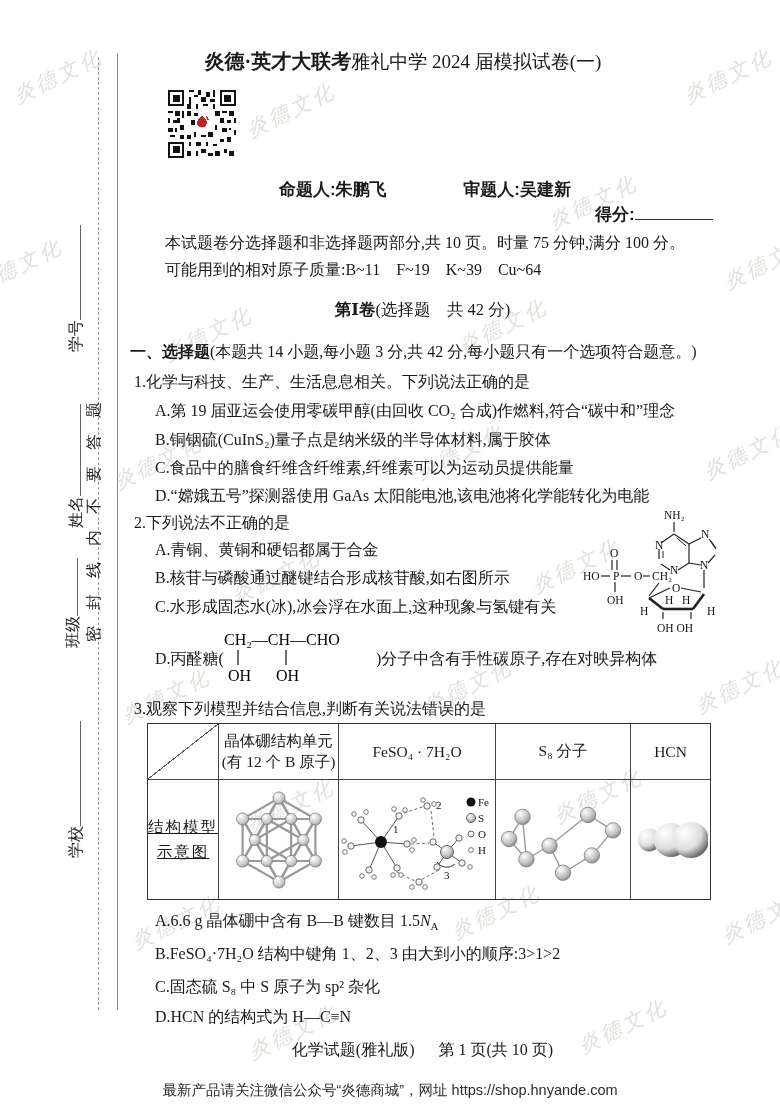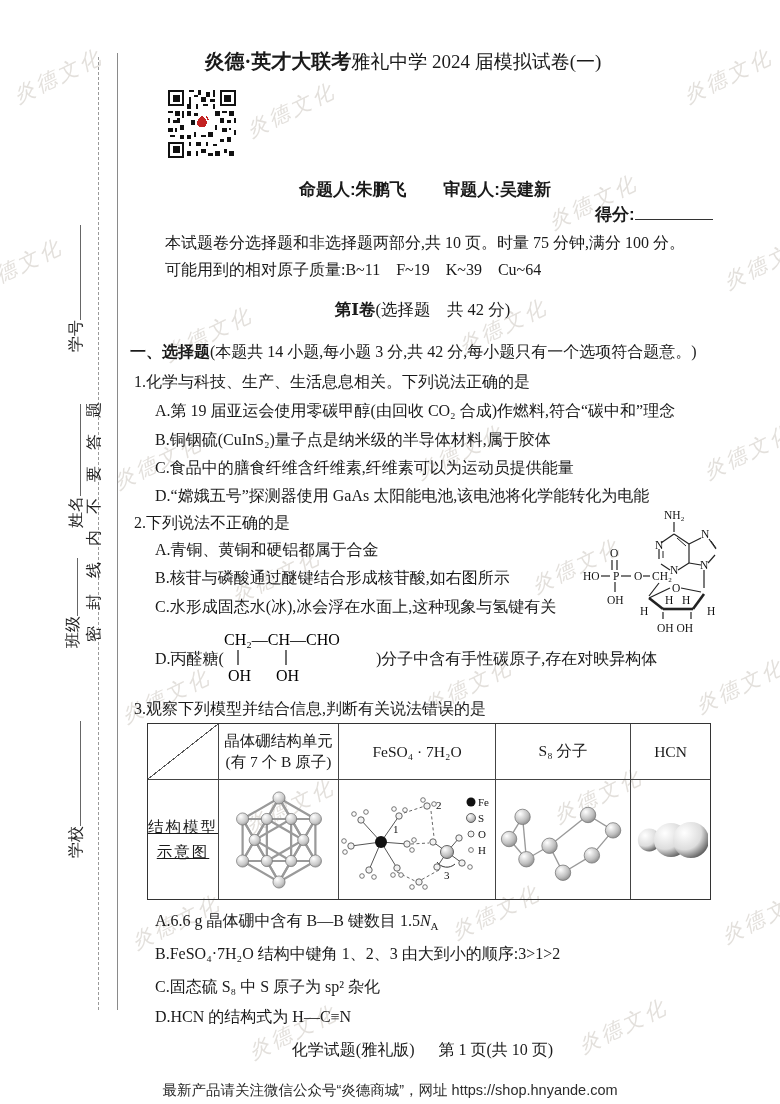--- a/index.html
+++ b/index.html
@@ -8,21 +8,21 @@
   .abs{position:absolute;}
   .wm{position:absolute;font-size:21px;color:rgba(186,178,168,.40);transform:rotate(-26deg);
       letter-spacing:3px;font-style:italic;z-index:0;white-space:nowrap;}
   .z{z-index:2;}
   .hs{font-family:"Liberation Sans","DejaVu Sans",sans-serif;font-weight:bold;}
   .title{width:780px;text-align:center;font-size:19px;padding-left:13px;}
   .title .brand{font-weight:bold;font-size:20px;}
   .subject{width:780px;text-align:center;}
   .subject span{font-size:31px;font-weight:bold;letter-spacing:58px;margin-right:-58px;}
   .examiners{left:130px;width:590px;text-align:center;font-size:17px;}
-  .examiners span{margin:0 16px;}
+  .examiners span{margin:0 36px;}
   .scoreline{font-size:17px;}
   .scoreline .ul{display:inline-block;width:78px;border-bottom:1.5px solid #333;height:14px;}
   .body-t{font-size:16px;white-space:nowrap;}
   .opt{font-size:16px;white-space:nowrap;}
   .center-c{left:130px;width:585px;text-align:center;}
   sub{font-size:11px;}
   .vlab{position:absolute;transform:rotate(-90deg);transform-origin:left top;
         white-space:nowrap;font-size:16px;color:#222;}
   .vlab .ul{display:inline-block;border-bottom:1px solid #666;height:12px;}
   .seal{position:absolute;transform:rotate(-90deg);transform-origin:left top;
@@ -273,21 +273,21 @@
       </g>
     </svg>
   </div>
 
   <div class="abs body-t z" style="left:134px;top:699px">3.观察下列模型并结合信息,判断有关说法错误的是</div>
 
   <div class="mtable z">
     <div class="diag"></div>
     <div>
       <span>晶体硼结构单元</span>
-      <span>(有 7 个 B 原子)</span>
+      <span>(有 12 个 B 原子)</span>
     </div>
     <div>FeSO₄ · 7H₂O</div>
     <div>S₈ 分子</div>
     <div>HCN</div>
 
     <div class="rowlab">
       <span>结构模型</span>
       <span>示意图</span>
     </div>
 

